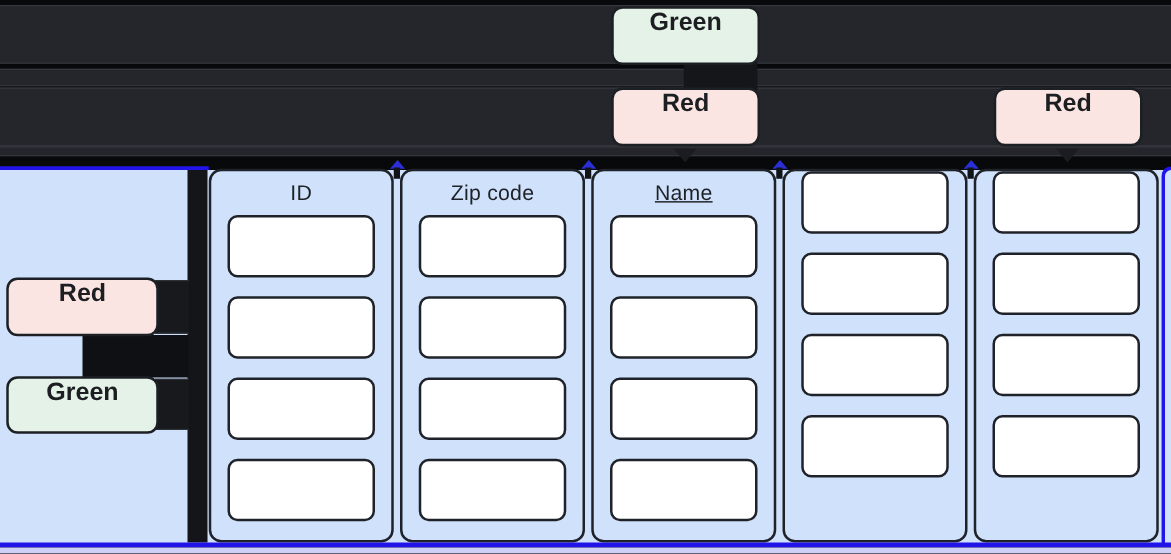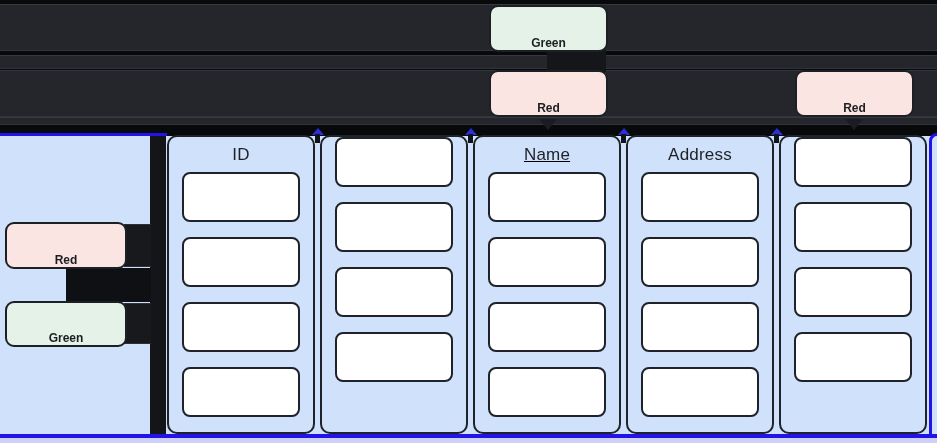--- a/index.html
+++ b/index.html
@@ -24,22 +24,22 @@
   .conn-top{left:547px;top:50px;width:59px;height:22px;}
   .conn-strip{left:150px;top:136px;width:16px;height:298px;background:#141519;}
   .conn-tail{background:#17191d;border-top:1px solid #2d3036;border-bottom:1px solid #2d3036;}
   .conn-tail-red{left:124px;top:224px;width:27px;height:43px;}
   .conn-tail-green{left:124px;top:303px;width:27px;height:41px;}
   .conn-bridge{left:66px;top:268px;width:85px;height:34px;background:#0f1013;}
 
   
   .badge{
     width:119px;height:47px;border:2.5px solid #1c1f24;border-radius:9px;
-    display:flex;align-items:flex-end;justify-content:center;
-    font-size:12px;font-weight:bold;color:#1c1e22;
+    display:flex;align-items:flex-start;justify-content:center;
+    font-size:20px;font-weight:bold;color:#1c1e22;
   }
   .badge.green{background:var(--badge-green,#e4f2e7);}
   .badge.red{background:var(--badge-red,#fbe5e3);}
   .badge-top-green{left:489px;top:5px;}
   .badge-top-red-1{left:489px;top:70px;}
   .badge-top-red-2{left:795px;top:70px;}
   .badge-side-red{left:5px;top:222px;width:122px;}
   .badge-side-green{left:5px;top:301px;width:122px;height:46px;}
 
   
@@ -103,34 +103,34 @@
 
   <div id="columns-layer" style="position:static;">
       <div class="column" style="left: 167px;">
     <div class="col-header">ID</div>
   <div class="cell"></div>
         <div class="cell"></div>
         <div class="cell"></div>
         <div class="cell"></div>
       </div>
       <div class="column" style="left: 320px;">
+    <div class="col-header">Zip code</div>
   <div class="cell"></div>
         <div class="cell"></div>
         <div class="cell"></div>
         <div class="cell"></div>
       </div>
       <div class="column" style="left: 473px; text-decoration: underline;">
     <div class="col-header">Name</div>
   <div class="cell"></div>
         <div class="cell"></div>
         <div class="cell"></div>
         <div class="cell"></div>
       </div>
       <div class="column" style="left: 626px;">
-    <div class="col-header">Address</div>
   <div class="cell"></div>
         <div class="cell"></div>
         <div class="cell"></div>
         <div class="cell"></div>
       </div>
       <div class="column" style="left: 779px;">
   <div class="cell"></div>
         <div class="cell"></div>
         <div class="cell"></div>
         <div class="cell"></div>

